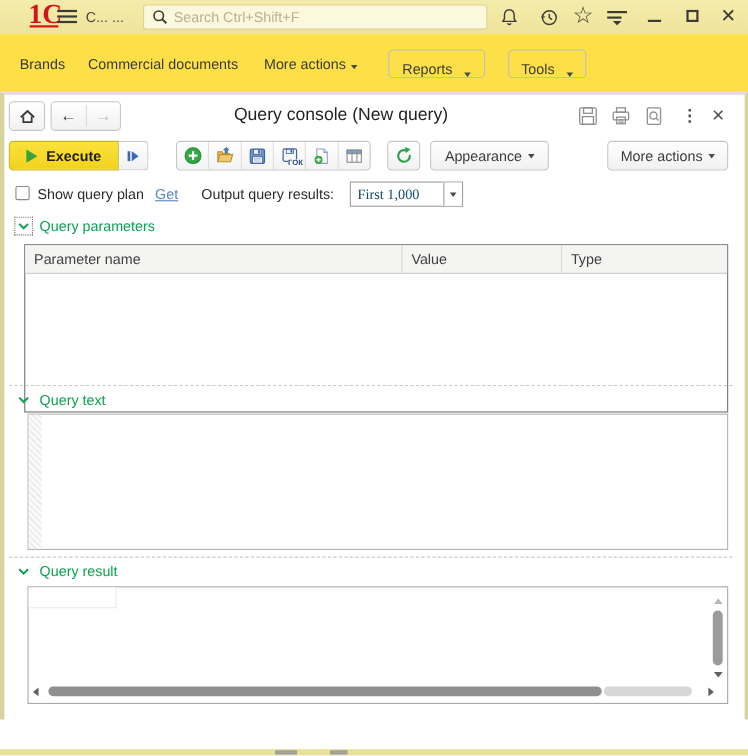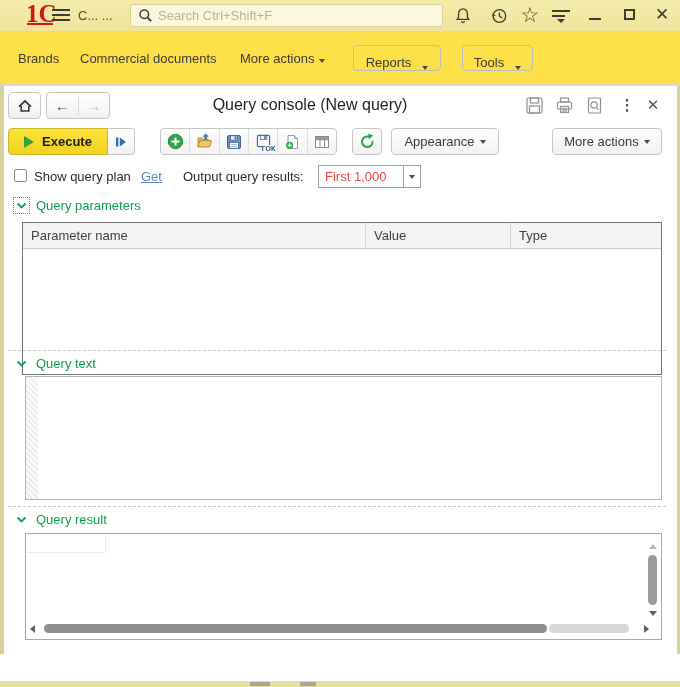--- a/index.html
+++ b/index.html
@@ -74,21 +74,21 @@
   .refresh-btn { position:absolute; left:352px; top:128px; width:30px; height:27px; display:flex; align-items:center; justify-content:center; }
   .appearance-btn { position:absolute; left:391px; top:128px; width:108px; height:27px; display:flex; align-items:center; justify-content:center; color:#3a3a3a; }
   .moreactions-btn { position:absolute; left:552px; top:128px; width:110px; height:27px; display:flex; align-items:center; justify-content:center; color:#3a3a3a; }
   .ok-tag { position:absolute; right:2px; bottom:2px; font-size:7px; font-weight:bold; color:#27437a; background:#fff; line-height:1; }
 
   
   .checkbox { position:absolute; left:14px; top:169px; width:13px; height:13px; border:1px solid #8a8a8a; border-radius:2px; background:#fff; cursor:pointer; }
   .opt-label { position:absolute; top:169px; color:#2c2c2c; }
   .link { color:#5b87c7; text-decoration:underline; cursor:pointer; }
   .combo { position:absolute; left:318px; top:165px; width:103px; height:23px; border:1px solid #9f9f9f; display:flex; background:#fff; }
-  .combo-val { flex:1; padding:3px 0 0 6px; color:#ef4444; }
+  .combo-val { flex:1; padding:3px 0 0 6px; color:#0c4a6e;font-family:Liberation Serif, serif; }
   .combo-dd { width:17px; border-left:1px solid #9f9f9f; display:flex; align-items:center; justify-content:center; cursor:pointer; background:#fff; }
 
   
   .sec-chevron { position:absolute; left:13px; width:17px; height:17px; display:flex; align-items:center; justify-content:center; cursor:pointer; }
   .sec-chevron.focused { border:1px dotted #777; }
   .sec-title { position:absolute; left:36px; color:#0aa14f; cursor:pointer; }
 
   .param-table { position:absolute; left:22px; top:222px; width:640px; height:153px; border:1px solid #737373; }
   .param-head { display:flex; height:26px; background:#f4f4f3; border-bottom:1px solid #cbcbcb; }
   .param-col { padding:5px 0 0 8px; color:#3f3f3f; border-right:1px solid #d6d6d6; overflow:hidden; }

